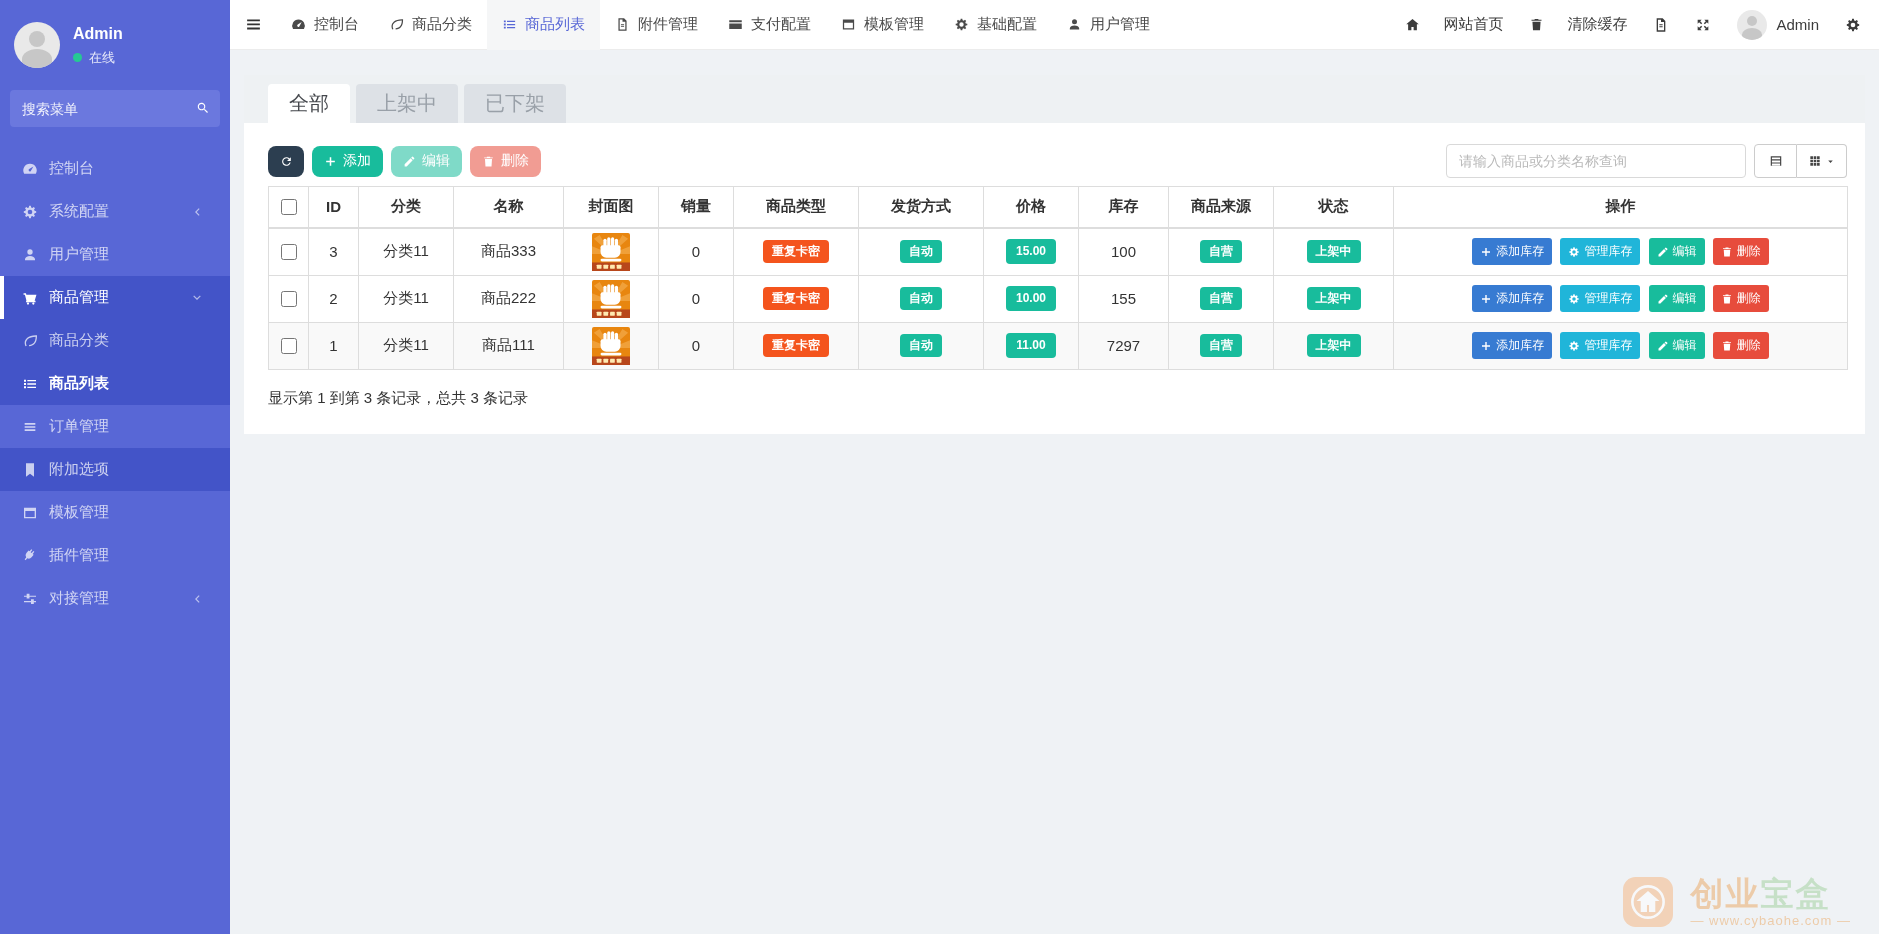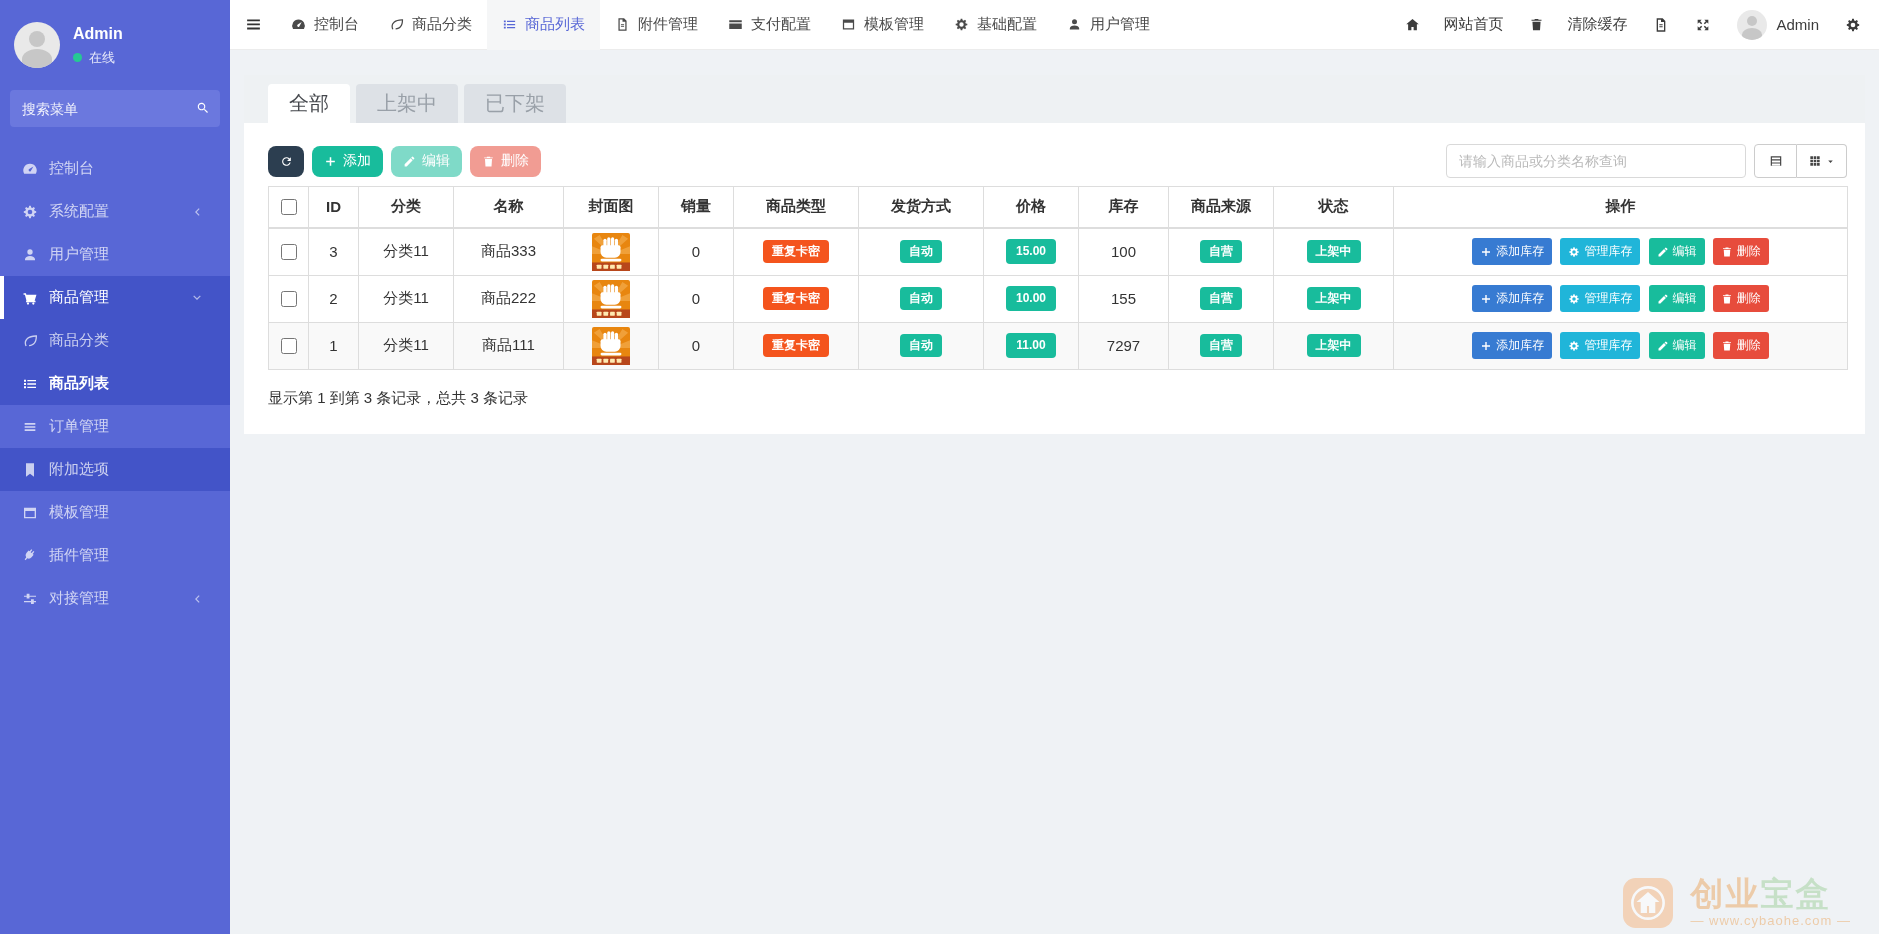--- a/index.html
+++ b/index.html
@@ -95,21 +95,21 @@
   .ops{white-space:nowrap}
   .btn-op{height:27px;border:none;border-radius:3px;color:#fff;font-size:12px;display:inline-flex;align-items:center;gap:4px;padding:0 8px;margin:0 2px;cursor:pointer;vertical-align:middle;font-family:inherit}
   .btn-op .ic{width:12px;height:12px}
   .bg-blue{background:var(--btn-blue)}
   .bg-cyan{background:var(--btn-cyan)}
   .bg-green{background:var(--green)}
   .bg-red{background:var(--red)}
   .summary{margin-top:19px;font-size:15px;color:#333}
 
   
-  .watermark{position:absolute;right:28px;bottom:6px;display:flex;align-items:center;gap:17px;opacity:.5;pointer-events:none}
+  .watermark{position:absolute;right:28px;bottom:6px;display:flex;align-items:flex-start;gap:17px;opacity:.5;pointer-events:none}
   .wm-logo{width:50px;height:50px;flex:none}
   .wm-title{font-size:33px;font-weight:bold;letter-spacing:2px;line-height:34px;white-space:nowrap}
   .wm-a{color:#eba65f}
   .wm-b{color:#9fcf9a}
   .wm-url{font-size:13px;color:#eba65f;text-align:center;margin-top:2px;letter-spacing:1px}
 </style>
 </head>
 <body>
 
 <svg width="0" height="0" style="position:absolute" aria-hidden="true">

